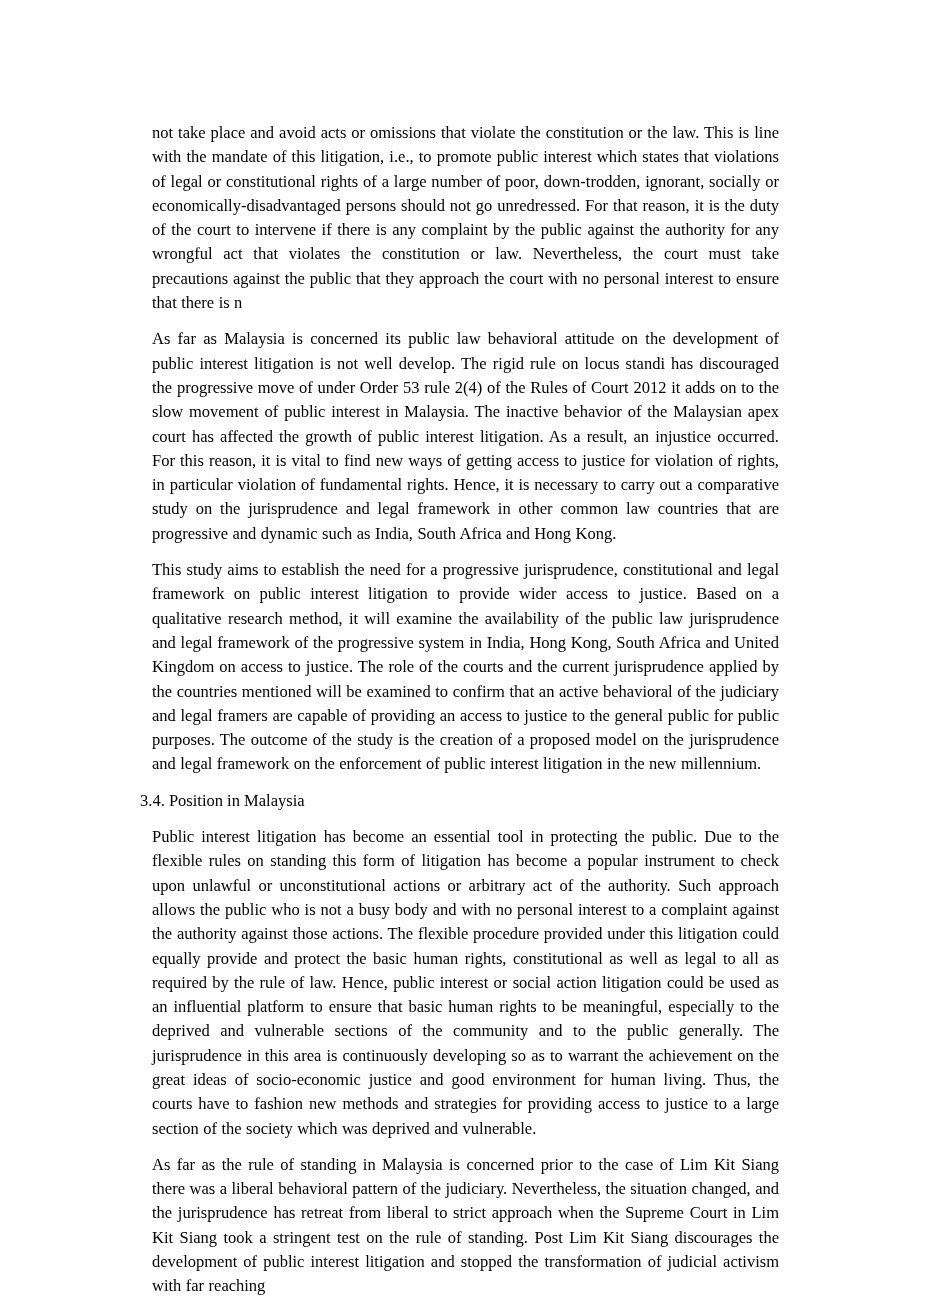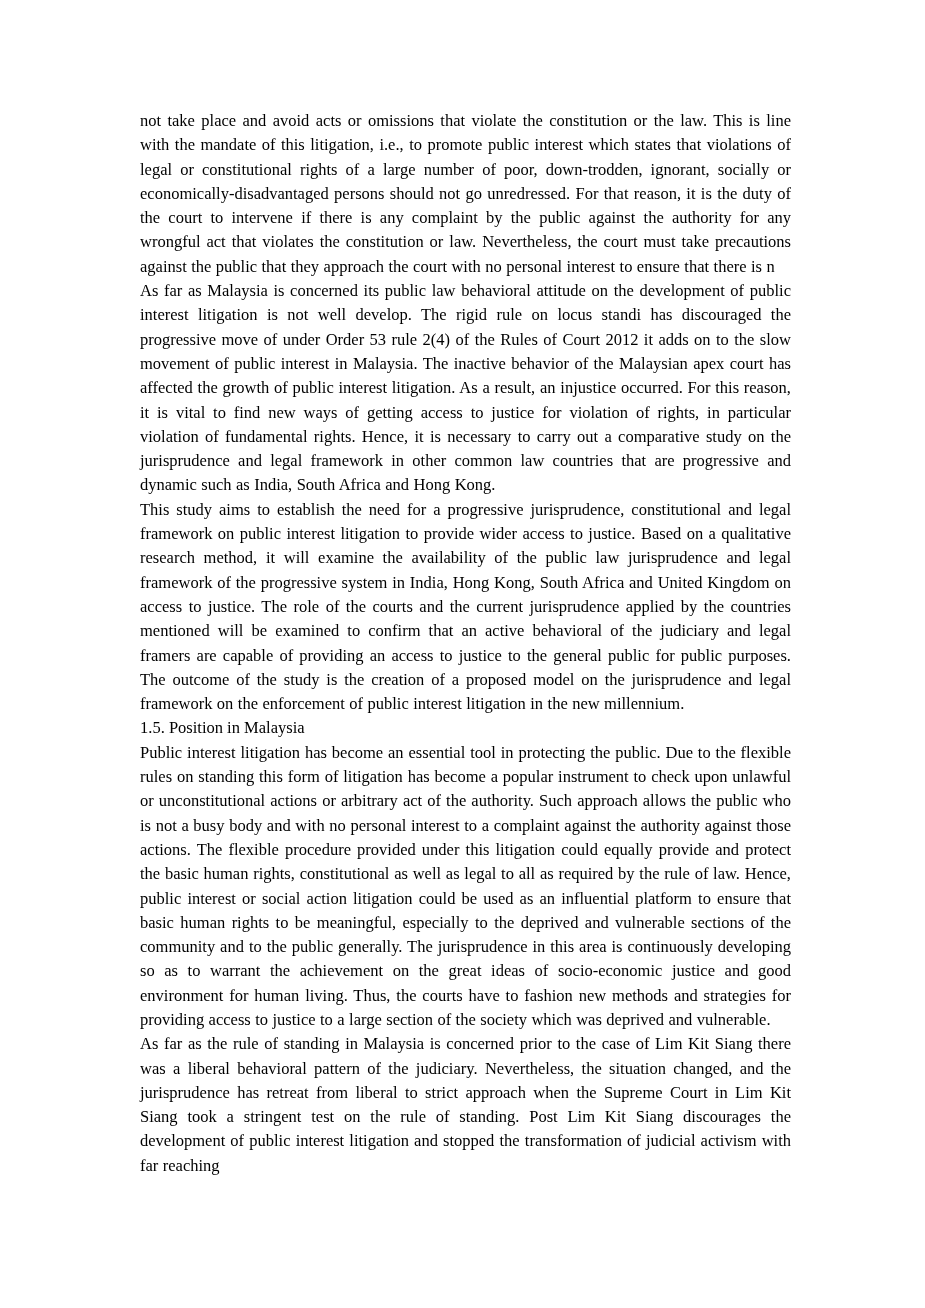--- a/index.html
+++ b/index.html
@@ -23,21 +23,21 @@
     background: #ffffff;
   }
   .text-block {
     position: absolute;
     left: 140px;
     top: 109px;
     width: 651px;
     color: #000000;
   }
   .para {
-    margin: 0;
+    margin: 12px;
     padding: 0;
     font-size: 16.5px;
     line-height: 24.3px;
     font-weight: normal;
     text-align: justify;
     text-justify: inter-word;
     word-spacing: 0.02em;
   }
   .heading {
     margin: 0;
@@ -49,17 +49,17 @@
   }
 </style>
 </head>
 <body>
 
 <div class="page">
   <div class="text-block">
     <p class="para">not take place and avoid acts or omissions that violate the constitution or the law. This is line with the mandate of this litigation, i.e., to promote public interest which states that violations of legal or constitutional rights of a large number of poor, down-trodden, ignorant, socially or economically-disadvantaged persons should not go unredressed. For that reason, it is the duty of the court to intervene if there is any complaint by the public against the authority for any wrongful act that violates the constitution or law. Nevertheless, the court must take precautions against the public that they approach the court with no personal interest to ensure that there is n</p>
     <p class="para">As far as Malaysia is concerned its public law behavioral attitude on the development of public interest litigation is not well develop. The rigid rule on locus standi has discouraged the progressive move of under Order 53 rule 2(4) of the Rules of Court 2012 it adds on to the slow movement of public interest in Malaysia. The inactive behavior of the Malaysian apex court has affected the growth of public interest litigation. As a result, an injustice occurred. For this reason, it is vital to find new ways of getting access to justice for violation of rights, in particular violation of fundamental rights. Hence, it is necessary to carry out a comparative study on the jurisprudence and legal framework in other common law countries that are progressive and dynamic such as India, South Africa and Hong Kong.</p>
     <p class="para">This study aims to establish the need for a progressive jurisprudence, constitutional and legal framework on public interest litigation to provide wider access to justice. Based on a qualitative research method, it will examine the availability of the public law jurisprudence and legal framework of the progressive system in India, Hong Kong, South Africa and United Kingdom on access to justice. The role of the courts and the current jurisprudence applied by the countries mentioned will be examined to confirm that an active behavioral of the judiciary and legal framers are capable of providing an access to justice to the general public for public purposes. The outcome of the study is the creation of a proposed model on the jurisprudence and legal framework on the enforcement of public interest litigation in the new millennium.</p>
-    <h3 class="heading">1.5. Position in Malaysia</h3>
+    <h3 class="heading">3.4. Position in Malaysia</h3>
     <p class="para">Public interest litigation has become an essential tool in protecting the public. Due to the flexible rules on standing this form of litigation has become a popular instrument to check upon unlawful or unconstitutional actions or arbitrary act of the authority. Such approach allows the public who is not a busy body and with no personal interest to a complaint against the authority against those actions. The flexible procedure provided under this litigation could equally provide and protect the basic human rights, constitutional as well as legal to all as required by the rule of law. Hence, public interest or social action litigation could be used as an influential platform to ensure that basic human rights to be meaningful, especially to the deprived and vulnerable sections of the community and to the public generally. The jurisprudence in this area is continuously developing so as to warrant the achievement on the great ideas of socio-economic justice and good environment for human living. Thus, the courts have to fashion new methods and strategies for providing access to justice to a large section of the society which was deprived and vulnerable.</p>
     <p class="para">As far as the rule of standing in Malaysia is concerned prior to the case of Lim Kit Siang there was a liberal behavioral pattern of the judiciary. Nevertheless, the situation changed, and the jurisprudence has retreat from liberal to strict approach when the Supreme Court in Lim Kit Siang took a stringent test on the rule of standing. Post Lim Kit Siang discourages the development of public interest litigation and stopped the transformation of judicial activism with far reaching</p>
   </div>
 </div>
 
 </body></html>

